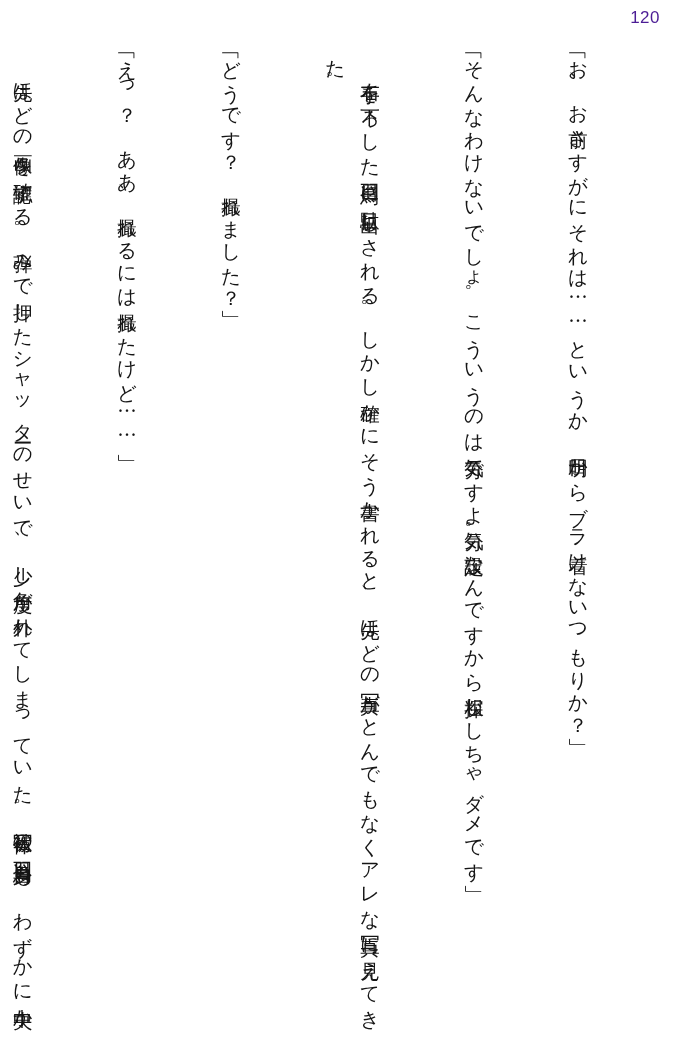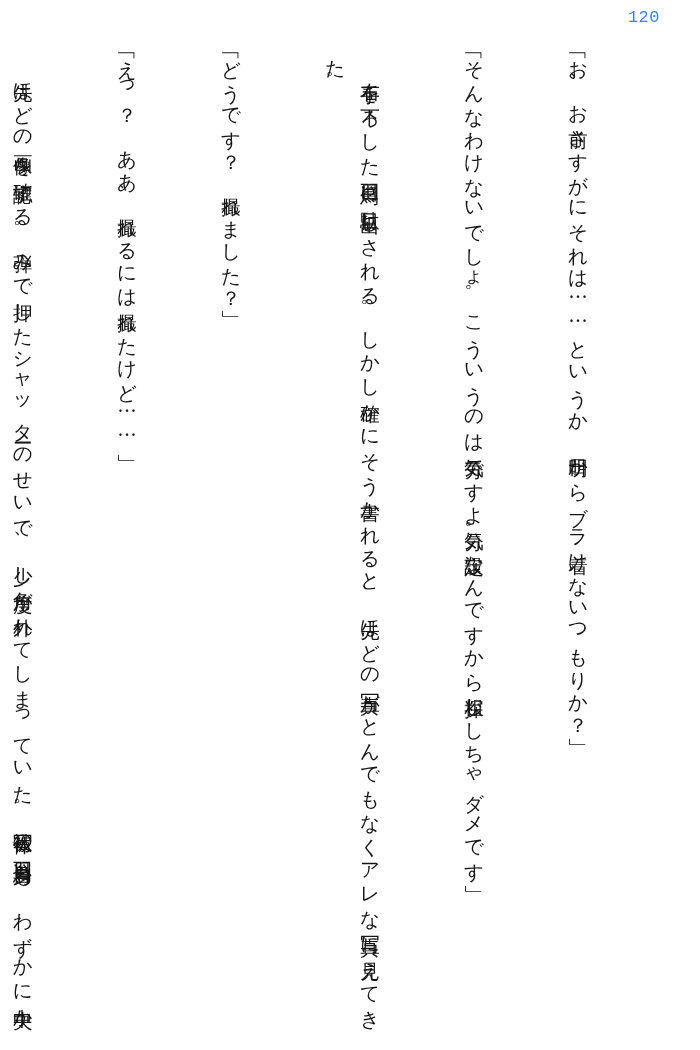--- a/index.html
+++ b/index.html
@@ -14,23 +14,23 @@
     background: #ffffff;
     overflow: hidden;
     font-family: "DejaVu Serif", "Liberation Serif", serif;
     color: #151515;
   }
   .page-number {
     position: absolute;
     top: 8px;
     right: 40px;
     font-size: 17px;
-    font-family: Liberation Mono, monospace;
+    font-family: Liberation Sans, sans-serif;
     letter-spacing: 0.5px;
-    color: #3b82f6;
+    color: #4c1d95;
   }
   .body-text {
     position: absolute;
     top: 46px;
     right: 36px;
     left: 36px;
     bottom: 30px;
     writing-mode: vertical-rl;
     text-orientation: upright;
     font-size: 19.5px;

